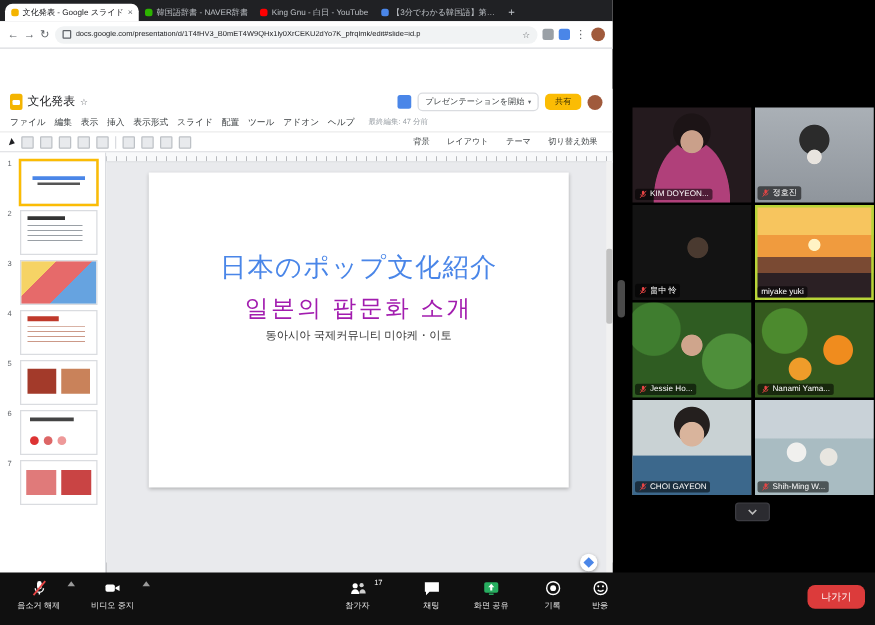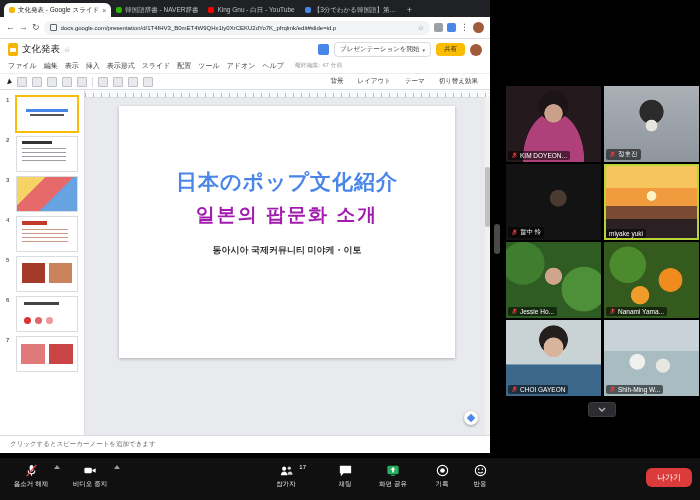--- a/index.html
+++ b/index.html
@@ -23,21 +23,21 @@
   .navic{color:#5f6368;font-size:9px;line-height:1;}
   .urlpill{flex:1;height:14px;background:#f1f3f4;border-radius:7px;display:flex;align-items:center;
            gap:4px;padding:0 6px;min-width:0;}
   .lock{width:5px;height:5px;border:1px solid #5f6368;border-radius:1px;flex:none;}
   .urltext{font-size:6px;color:#202124;white-space:nowrap;overflow:hidden;text-overflow:ellipsis;flex:1;}
   .star{font-size:7px;color:#5f6368;}
   .ext{width:9px;height:9px;border-radius:2px;flex:none;}
   .e1{background:#9aa0a6;} .e2{background:#4a86e8;}
   .avatar{width:11px;height:11px;border-radius:50%;background:#a05a3c;flex:none;}
 
-  .sheader{background:#fff;padding:2px 8px 0 8px;}
+  .sheader{background:#fff;padding:2px 8px 0 8px;margin-top:32px;}
   .srow1{display:flex;align-items:center;gap:4px;height:17px;}
   .slideslogo{width:10px;height:13px;background:#f4b400;border-radius:2px;position:relative;flex:none;}
   .slideslogo::after{content:"";position:absolute;left:2px;top:5px;right:2px;height:4px;background:#fff;border-radius:1px;}
   .doctitle{font-size:9.5px;color:#202124;}
   .hstar{font-size:7px;color:#5f6368;}
   .hright{margin-left:auto;display:flex;align-items:center;gap:5px;}
   .meetbox{width:11px;height:11px;background:#4a86e8;border-radius:2px;}
   .presentbtn{display:flex;align-items:center;gap:3px;border:1px solid #dadce0;border-radius:4px;
               padding:2px 5px;font-size:6.5px;color:#3c4043;background:#fff;}
   .dd{font-size:5px;color:#5f6368;}
@@ -49,21 +49,21 @@
 
   .stoolbar{height:15px;background:#fff;border-top:1px solid #ececec;border-bottom:1px solid #dadce0;
             display:flex;align-items:center;gap:5px;padding:0 8px;}
   .cursoric{width:0;height:0;border-left:4px solid #202124;border-top:3px solid transparent;
             border-bottom:3px solid transparent;transform:rotate(20deg);}
   .ti{width:8px;height:8px;background:#e8eaed;border:1px solid #bdc1c6;border-radius:1px;}
   .tsep{width:1px;height:10px;background:#dadce0;}
   .cbtn{font-size:6.5px;color:#3c4043;padding:1px 4px;border-radius:3px;}
   .stool-right{margin-left:auto;display:flex;gap:6px;align-items:center;}
 
-  .content{display:flex;height:345px;font-weight:bold;}
+  .content{display:flex;height:345px;}
   .thumbs{width:84px;border-right:1px solid #dadce0;background:#fff;padding-top:4px;overflow:hidden;}
   .thumb{display:flex;gap:3px;padding:2px 4px 2px 6px;align-items:flex-start;}
   .tnum{font-size:6px;color:#5f6368;width:7px;flex:none;padding-top:1px;}
   .tbox{width:60px;height:34px;border:1px solid #dadce0;position:relative;overflow:hidden;flex:none;background:#fff;}
   .thumb.sel .tbox{outline:2px solid #fbbc04;outline-offset:-1px;}
   .tb1::before{content:"";position:absolute;left:15%;right:15%;top:34%;height:3px;background:#4a86e8;}
   .tb1::after{content:"";position:absolute;left:22%;right:22%;top:50%;height:2px;background:#555;}
   .tb2::before{content:"";position:absolute;left:8%;right:42%;top:12%;height:3px;background:#333;}
   .tb2::after{content:"";position:absolute;left:8%;right:18%;top:32%;height:16px;
               background:repeating-linear-gradient(#9aa0a6 0 1px,transparent 1px 4px);}
@@ -81,21 +81,21 @@
 
   .canvas{flex:1;background:#e9eaed;position:relative;}
   .hruler{height:7px;background:#f8f9fa;border-bottom:1px solid #dadce0;
           background-image:repeating-linear-gradient(90deg,#b6b9bd 0 1px,transparent 1px 8px);background-size:100% 4px;
           background-position:0 3px;background-repeat:no-repeat;}
   .slide{position:absolute;left:34px;top:16px;width:336px;height:252px;background:#fff;
          box-shadow:0 1px 3px rgba(0,0,0,.25);text-align:center;}
   .ttl-ja{margin-top:62px;font-size:21px;color:#4a86e8;letter-spacing:1px;}
   .ttl-ko{margin-top:6px;font-size:19px;color:#a21caf;letter-spacing:2px;}
   .sub-ja{margin-top:40px;font-size:9.5px;color:#4a86e8;}
-  .sub-ko{margin-top:16px;font-size:9px;color:#333;}
+  .sub-ko{margin-top:2px;font-size:9px;color:#333;}
   .vscroll{position:absolute;right:0;top:7px;bottom:0;width:5px;background:#f1f1f1;}
   .vthumb{position:absolute;right:0;top:70px;width:5px;height:60px;background:#c1c1c1;border-radius:2px;}
   .fab{position:absolute;right:12px;bottom:10px;width:14px;height:14px;border-radius:50%;background:#fff;
        box-shadow:0 1px 3px rgba(0,0,0,.35);}
   .fab::after{content:"";position:absolute;left:4px;top:4px;width:6px;height:6px;background:#4a86e8;
        transform:rotate(45deg);}
   .notes{height:17px;border-top:1px solid #dadce0;background:#fff;display:flex;align-items:center;
          padding-left:10px;font-size:6.5px;color:#5f6368;}
 
   

